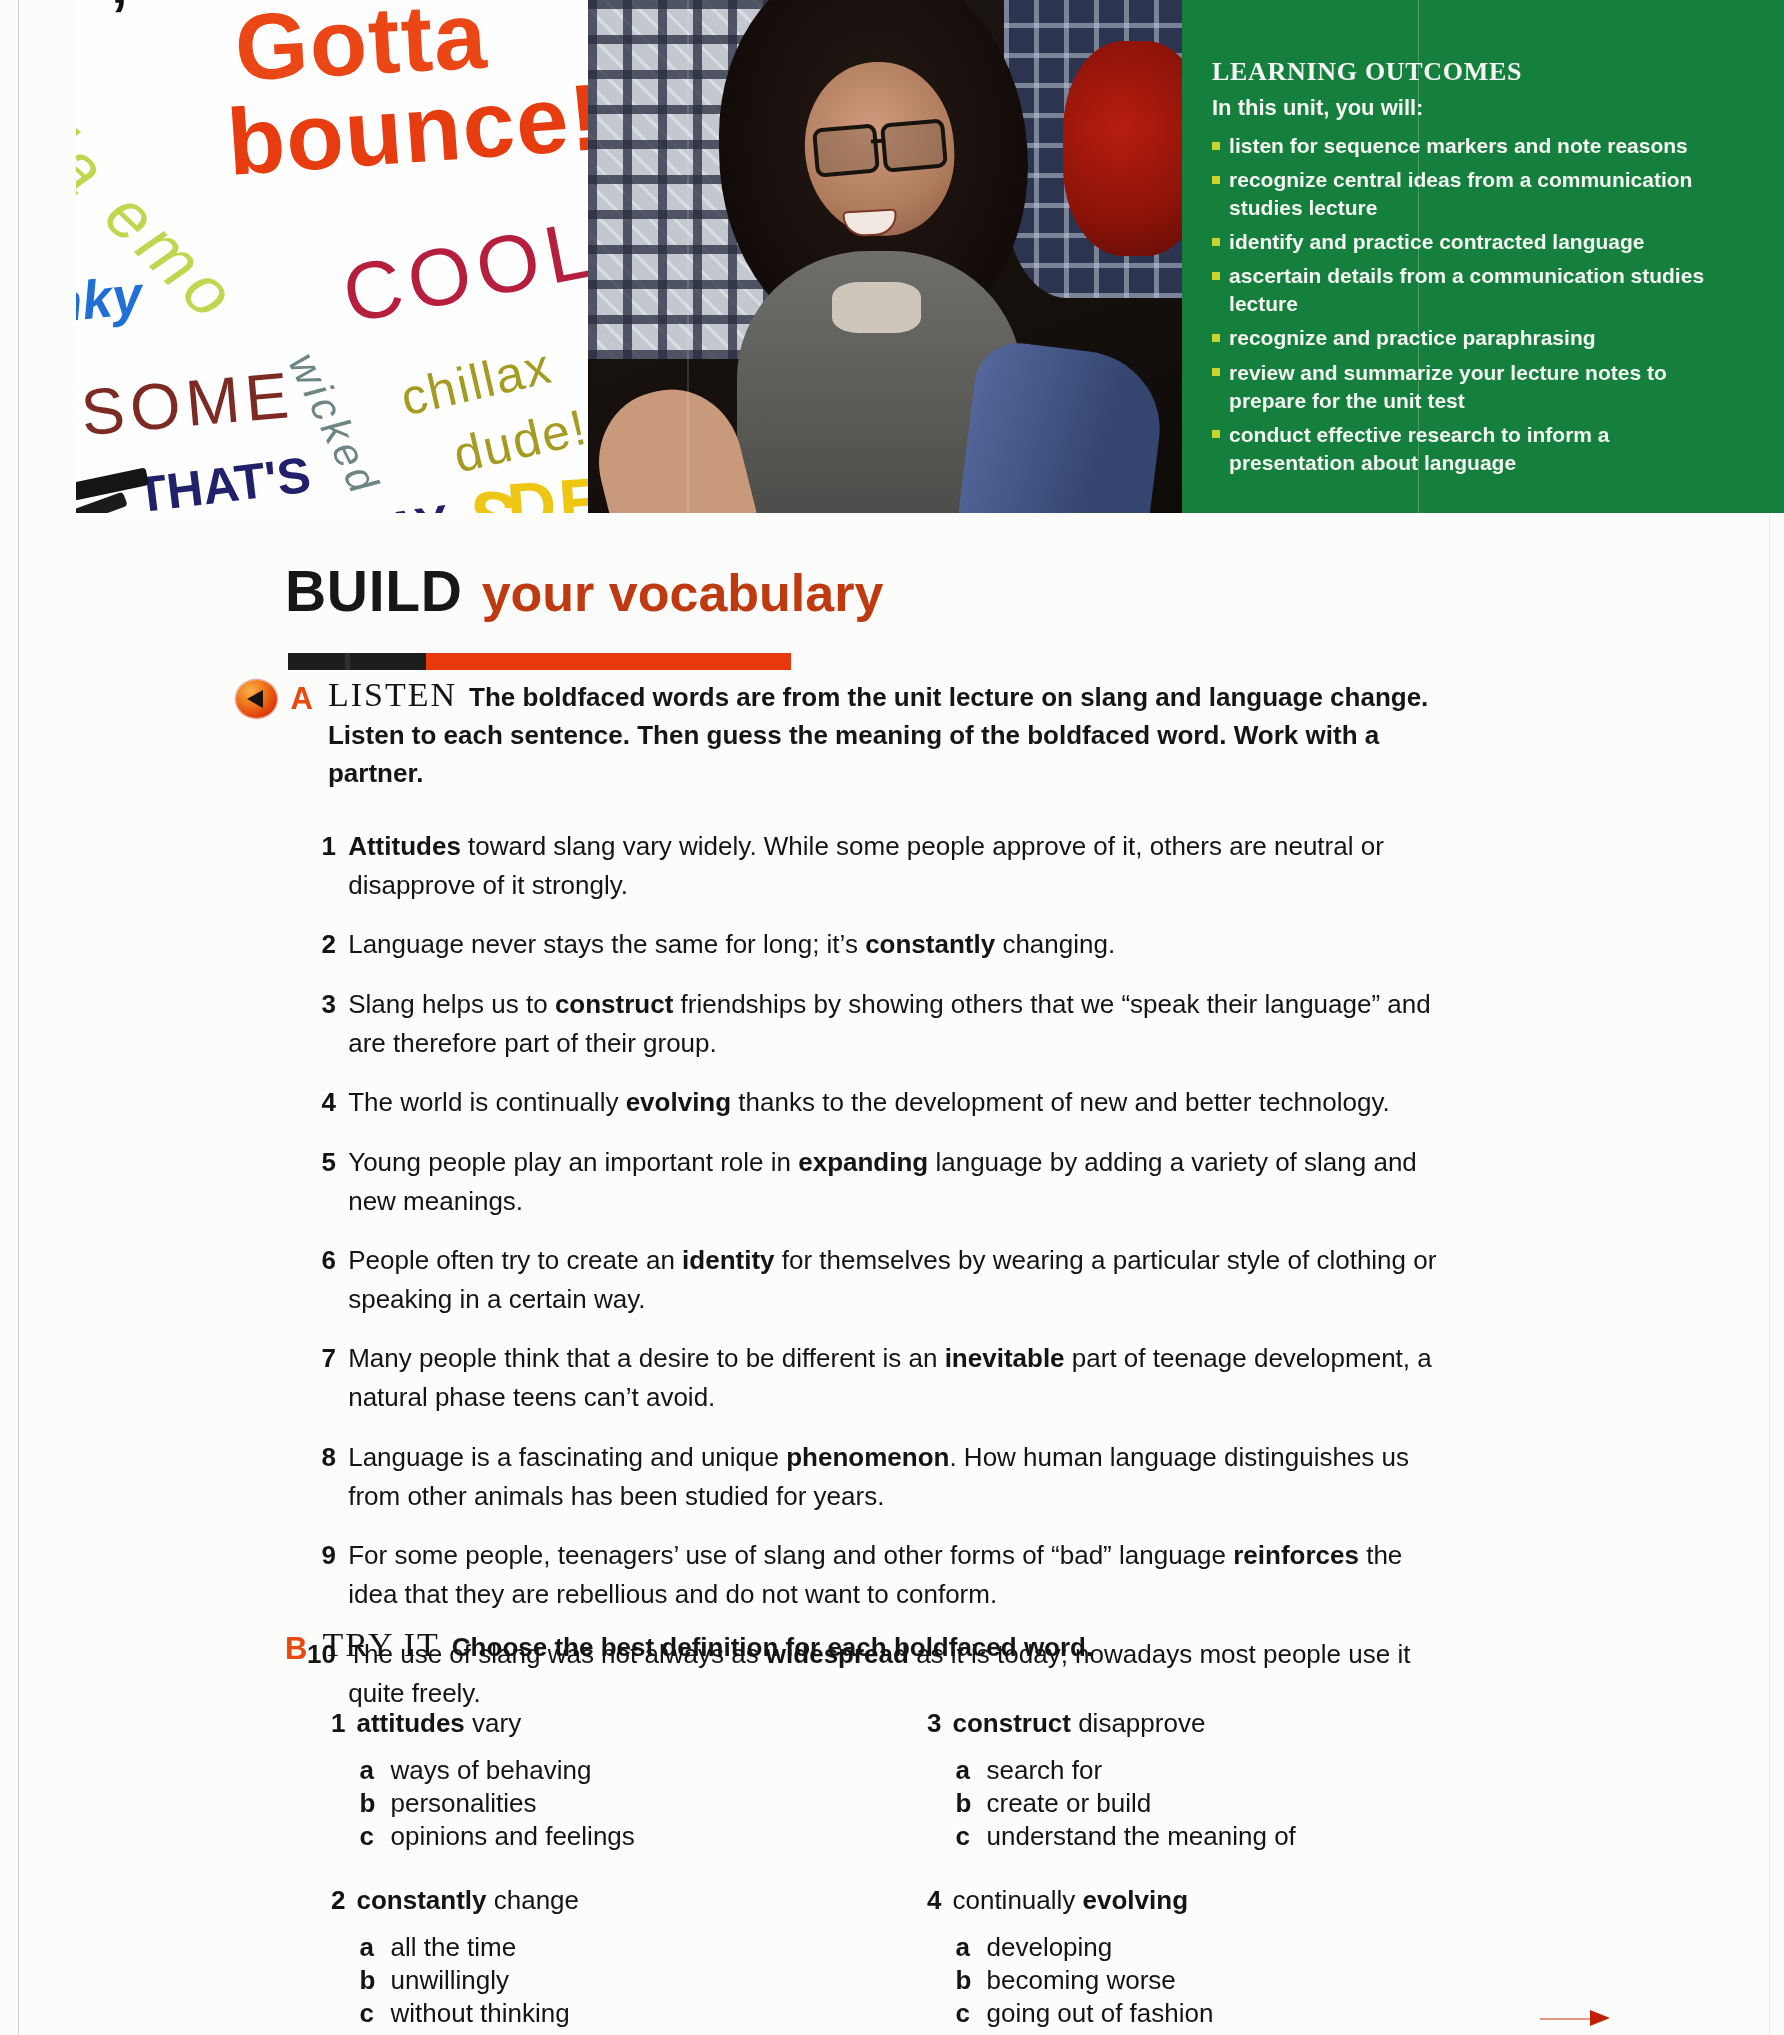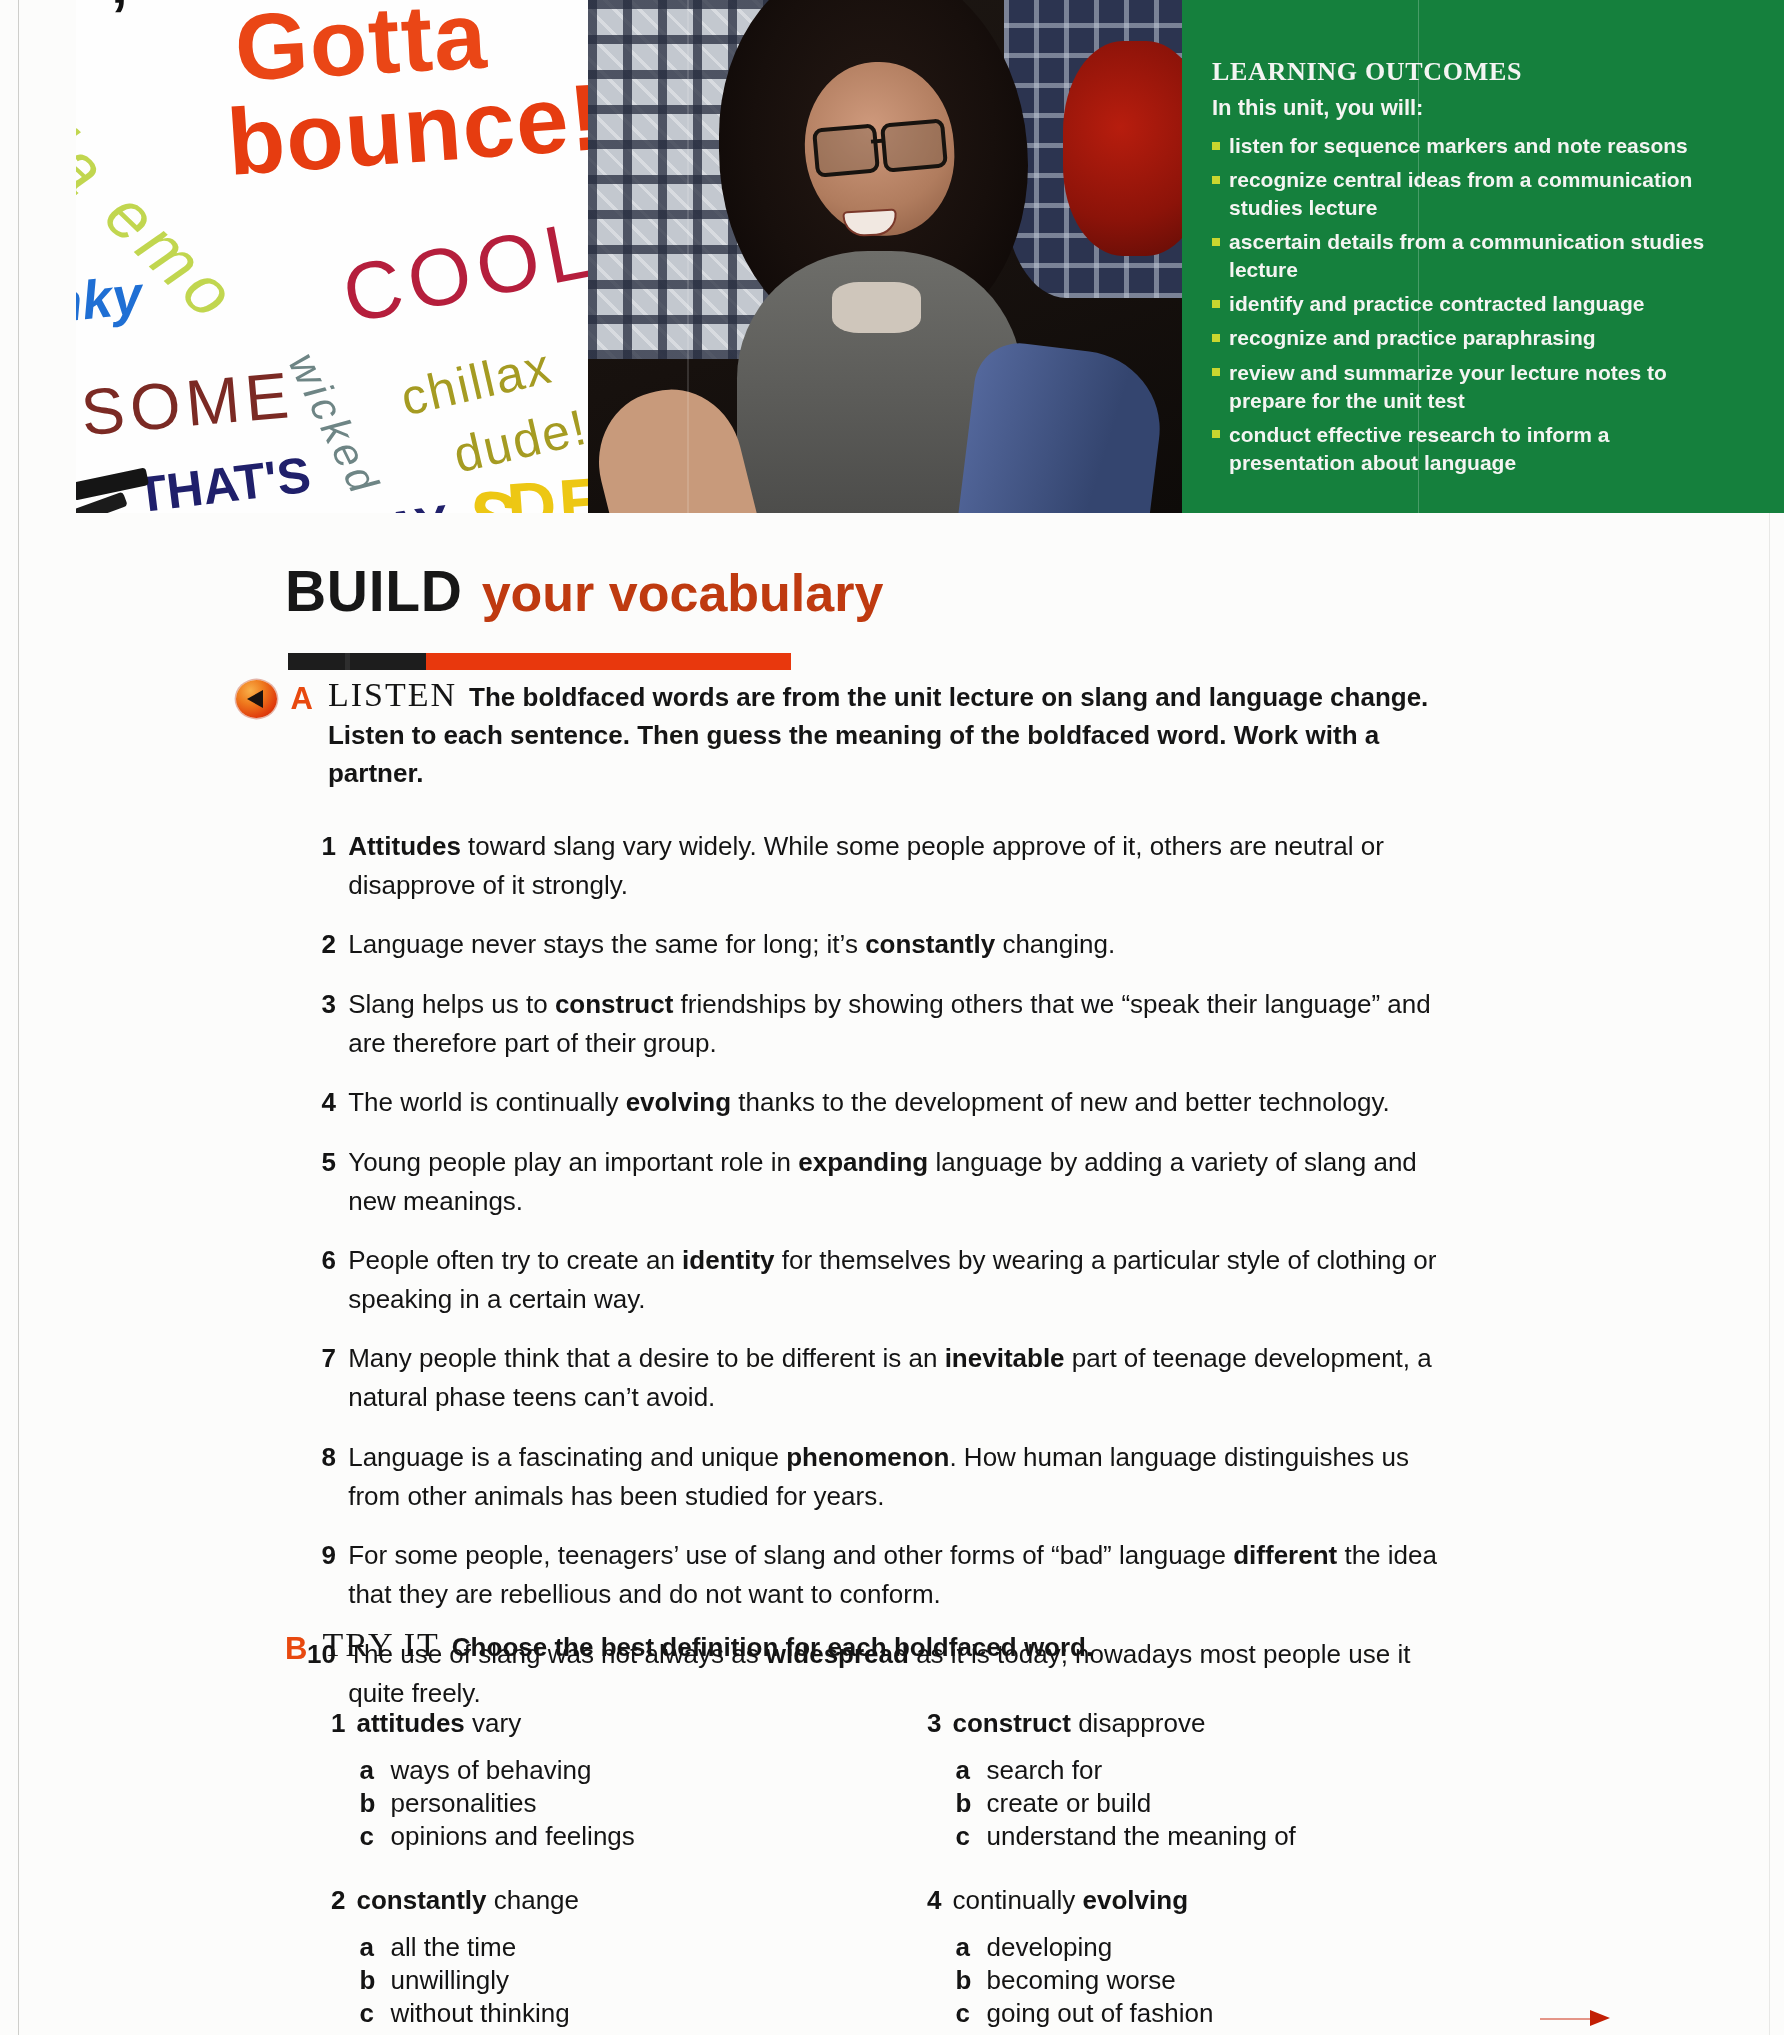--- a/index.html
+++ b/index.html
@@ -173,25 +173,25 @@
         <li>
             <span class="lo-bullet"></span>
             <span class="lo-text">listen for sequence markers and note reasons</span>
           </li>
         <li>
             <span class="lo-bullet"></span>
             <span class="lo-text">recognize central ideas from a communication studies lecture</span>
           </li>
         <li>
             <span class="lo-bullet"></span>
+            <span class="lo-text">identify and practice contracted language</span>
+          </li>
+        <li>
+            <span class="lo-bullet"></span>
             <span class="lo-text">ascertain details from a communication studies lecture</span>
-          </li>
-        <li>
-            <span class="lo-bullet"></span>
-            <span class="lo-text">identify and practice contracted language</span>
           </li>
         <li>
             <span class="lo-bullet"></span>
             <span class="lo-text">recognize and practice paraphrasing</span>
           </li>
         <li>
             <span class="lo-bullet"></span>
             <span class="lo-text">review and summarize your lecture notes to prepare for the unit test</span>
           </li>
         <li>
@@ -249,21 +249,21 @@
       <li>
           <span class="li-num">7</span>
           <span class="li-text"><span>Many people think that a desire to be different is an </span><b>inevitable</b><span> part of teenage development, a natural phase teens can’t avoid.</span></span>
         </li>
       <li>
           <span class="li-num">8</span>
           <span class="li-text"><span>Language is a fascinating and unique </span><b>phenomenon</b><span>. How human language distinguishes us from other animals has been studied for years.</span></span>
         </li>
       <li>
           <span class="li-num">9</span>
-          <span class="li-text"><span>For some people, teenagers’ use of slang and other forms of “bad” language </span><b>different</b><span> the idea that they are rebellious and do not want to conform.</span></span>
+          <span class="li-text"><span>For some people, teenagers’ use of slang and other forms of “bad” language </span><b>reinforces</b><span> the idea that they are rebellious and do not want to conform.</span></span>
         </li>
       <li>
           <span class="li-num">10</span>
           <span class="li-text"><span>The use of slang was not always as </span><b>widespread</b><span> as it is today; nowadays most people use it quite freely.</span></span>
         </li>
     </ul>
   </div>
 
   <div class="section-b">
     <div class="sec-header">

